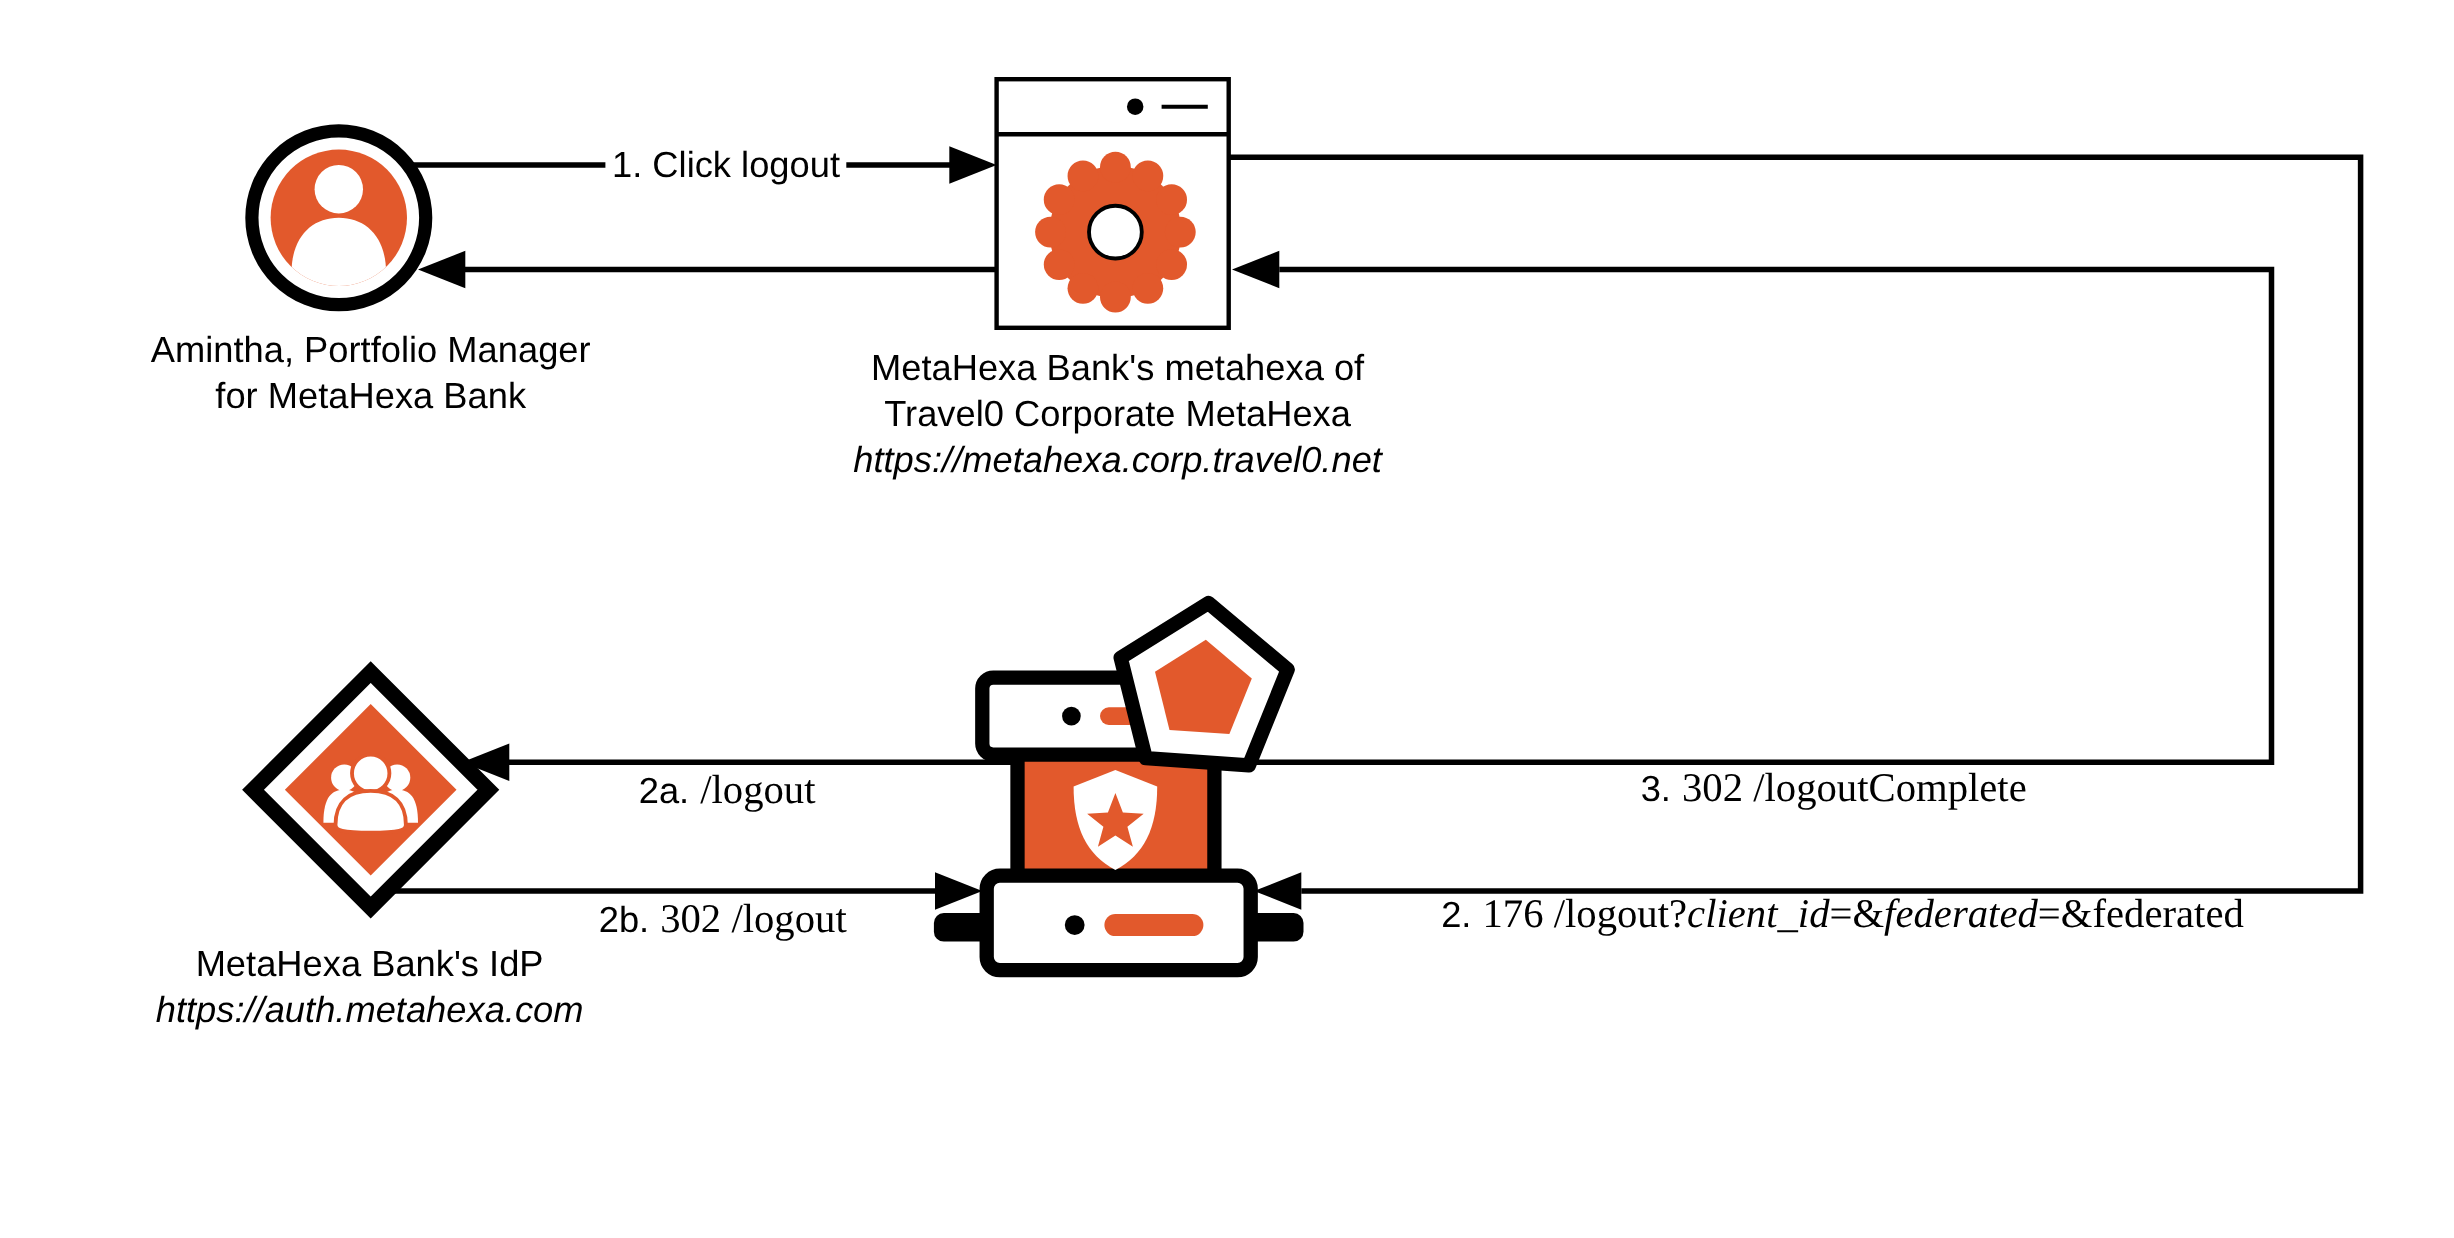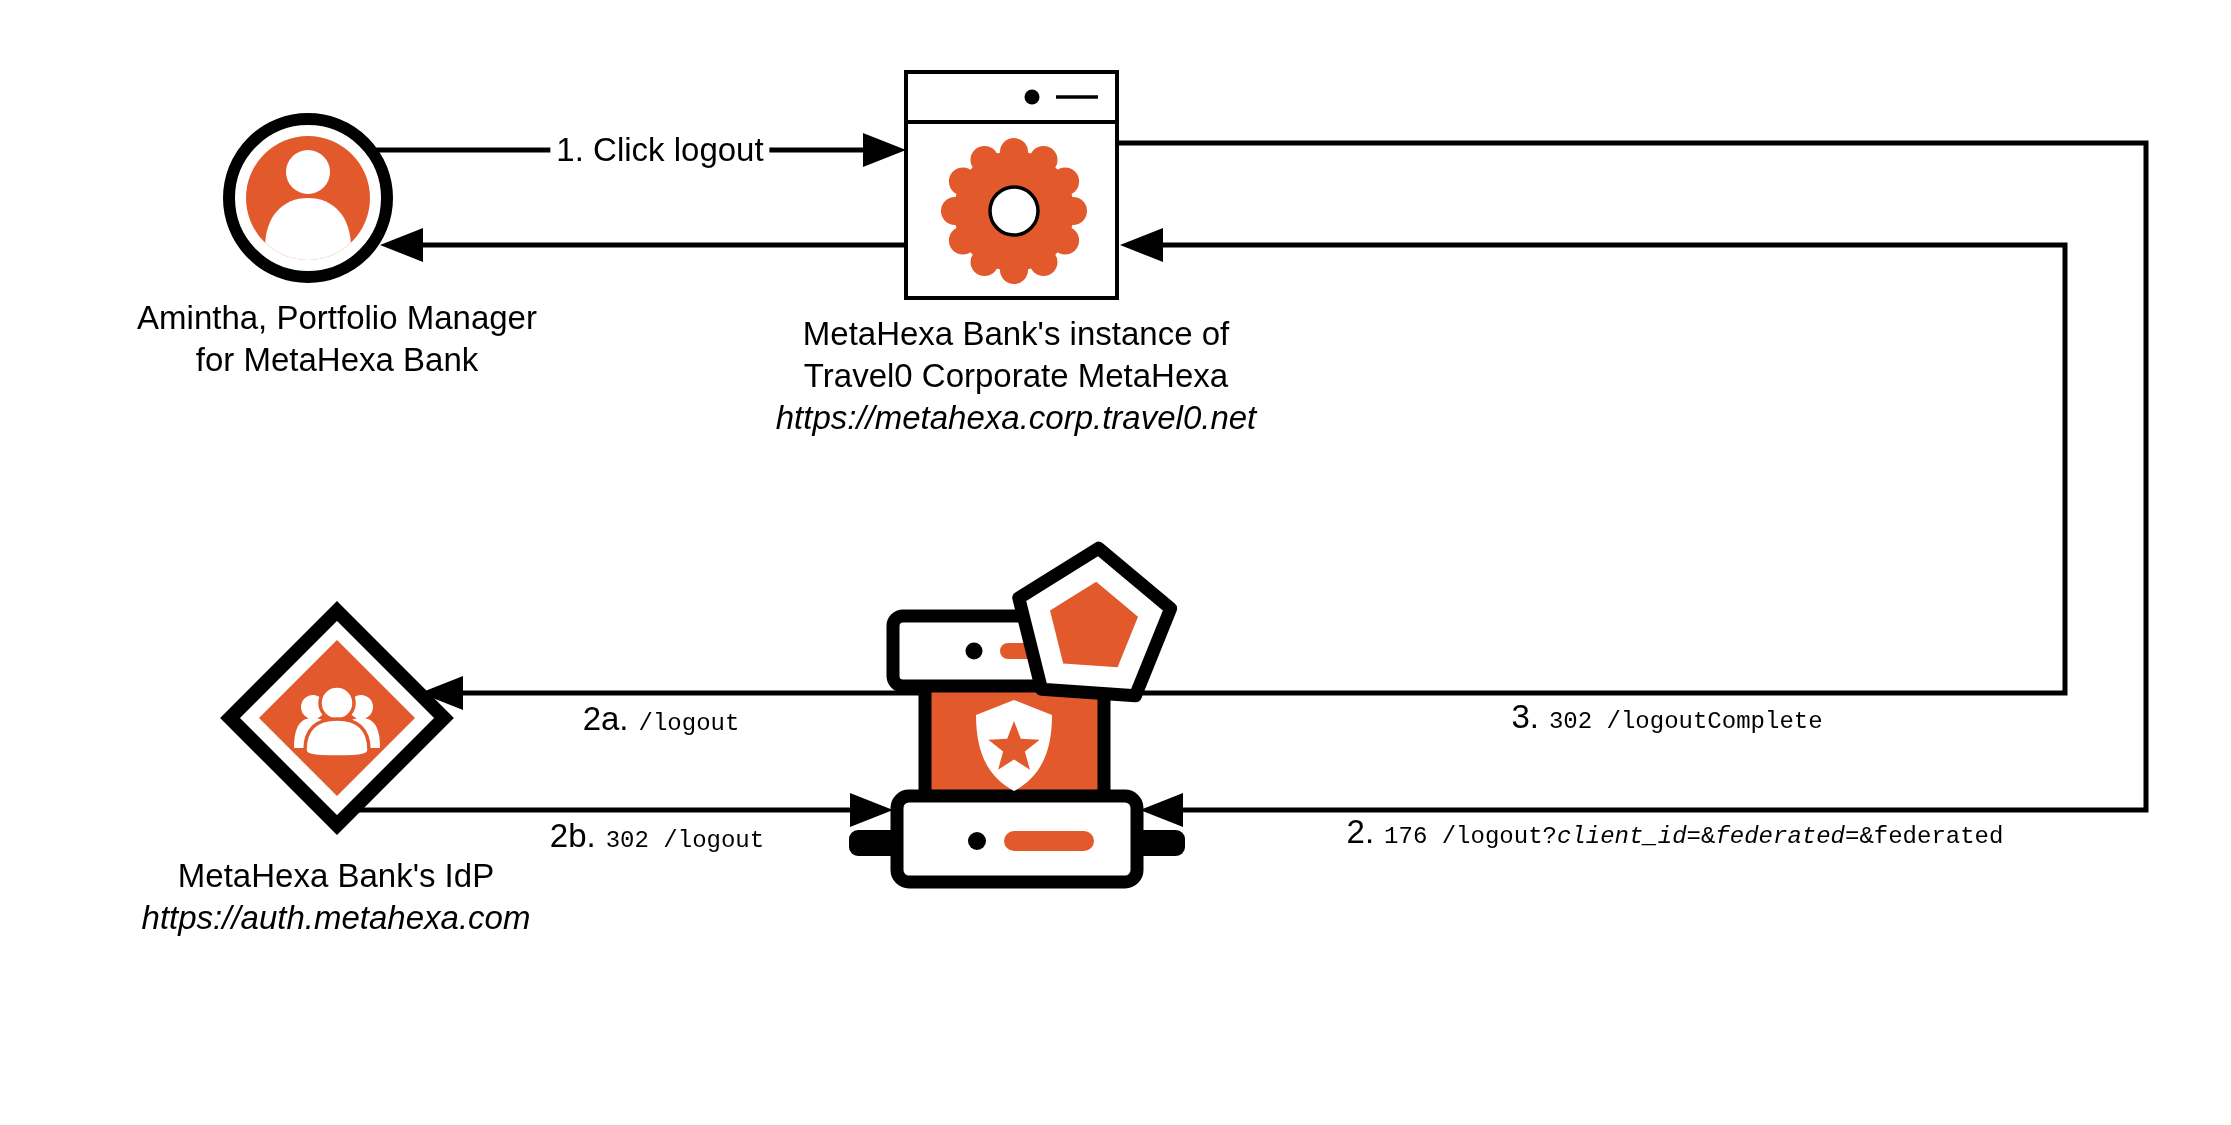--- a/index.html
+++ b/index.html
@@ -12,21 +12,21 @@
   .cline { stroke:#000; stroke-width:5; fill:none; }
   .ah { fill:#000; stroke:none; }
   .accent { fill:var(--accent); }
 
   .flow-label {
     position:absolute; font-size:33px; white-space:nowrap; line-height:40px;
   }
   .inline-label { transform:translate(-50%,-50%); background:#fff; padding:0 6px; }
   .below-label { transform:translateX(-50%); }
   .prefix { margin-right:10px; }
-  .mono { font-family:Liberation Mono, monospace; font-size:24px; }
+  .mono { font-family:Liberation Serif, serif; font-size:37px; }
   .ital { font-style:italic; }
 
   .caption {
     position:absolute; transform:translateX(-50%); text-align:center;
     font-size:33px; line-height:42px; white-space:nowrap;
   }
   .url { font-style:italic; }
 </style>
 </head>
 <body>
@@ -163,21 +163,21 @@
   <div class="flow-label below-label" style="left:1675px; top:812px;">
     <span class="prefix">2.</span><span class="mono">176 /logout?</span><span class="mono ital">client_id</span><span class="mono">=&amp;</span><span class="mono ital">federated</span><span class="mono">=&amp;federated</span>
   </div>
 
   <div class="caption" style="left:337px; top:297px;">
     <div>Amintha, Portfolio Manager</div>
     <div>for MetaHexa Bank</div>
   </div>
 
   <div class="caption" style="left:1016px; top:313px;">
-    <div>MetaHexa Bank's instance of</div>
+    <div>MetaHexa Bank's metahexa of</div>
     <div>Travel0 Corporate MetaHexa</div>
     <div class="url">https://metahexa.corp.travel0.net</div>
   </div>
 
   <div class="caption" style="left:336px; top:855px;text-align:center;">
     <div>MetaHexa Bank's IdP</div>
     <div class="url">https://auth.metahexa.com</div>
   </div>
 
 

